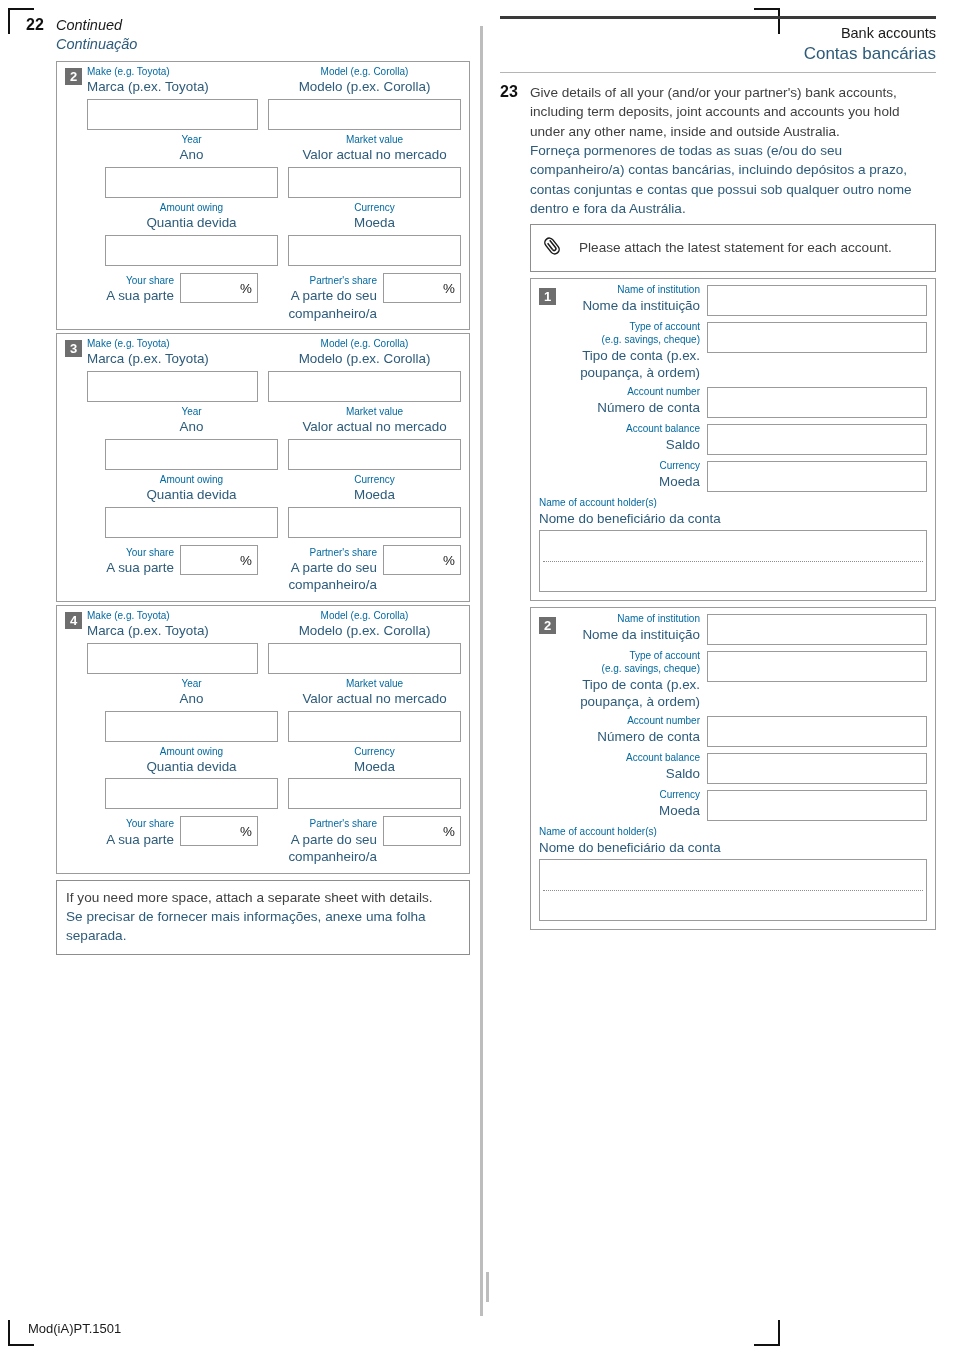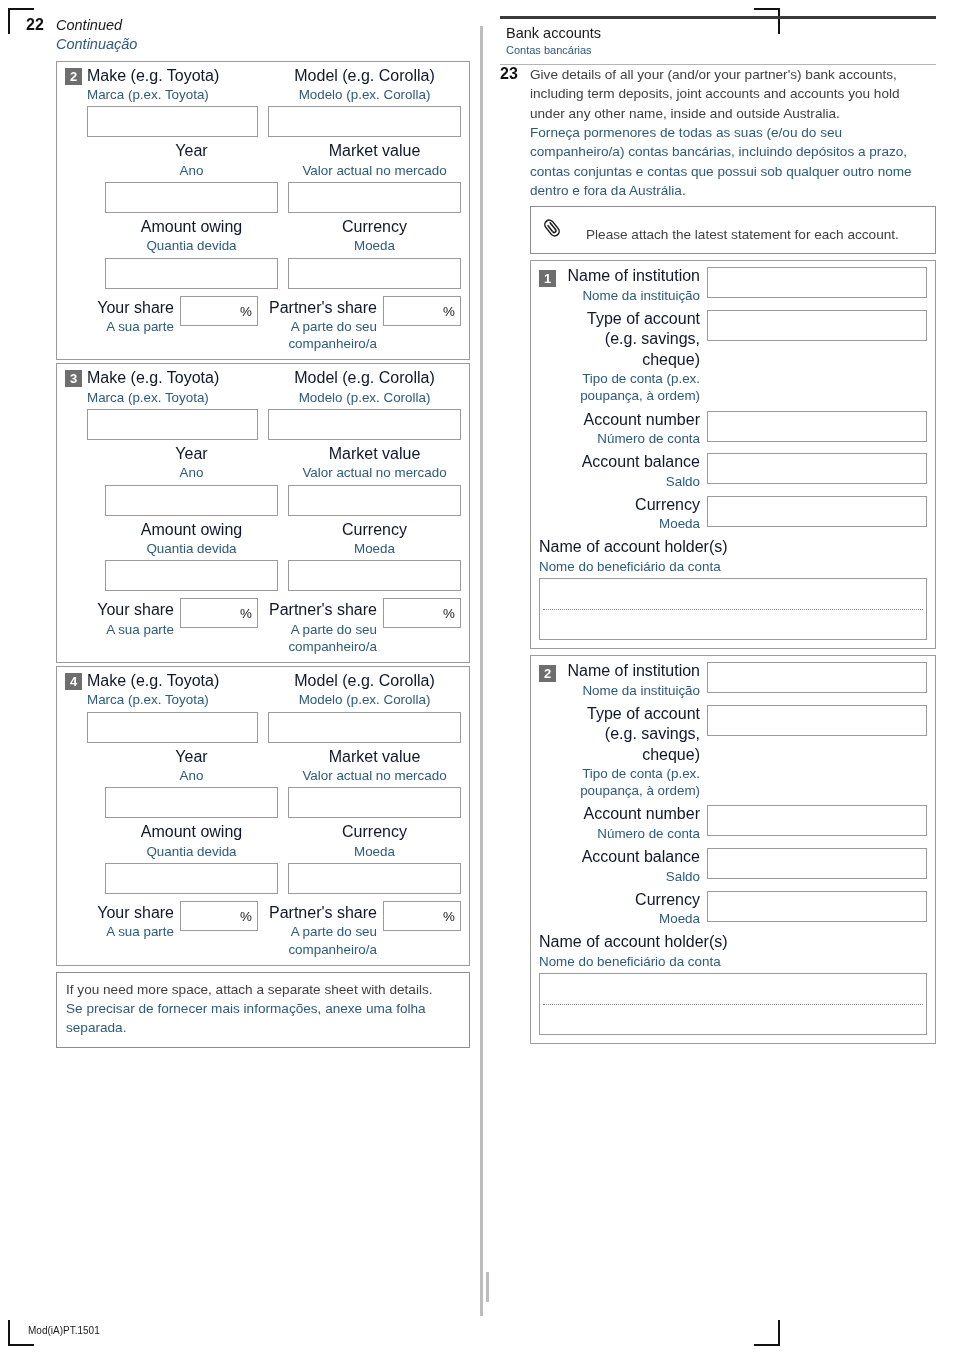--- a/index.html
+++ b/index.html
@@ -29,21 +29,21 @@
 
   
   .qnum {
     font-size: 16px; font-weight: bold; color: #111;
     width: 30px; flex: 0 0 30px;
   }
   .q-row { display: flex; align-items: flex-start; }
   .hdr-rule-top { border-top: 3px solid #3a3a3a; width: 100%; }
   .hdr-rule-bot { border-top: 1px solid #b5b5b5; width: 100%; margin-top: 2px; }
   .sect-title-en { font-size: 14.5px; color: #1a1a1a; line-height: 1.34; }
-  .sect-title-pt { font-size: 11px; color: #2d5b7a; line-height: 1.34; }
+  .sect-title-pt { font-size: 17px; color: #2d5b7a; line-height: 1.34; }
 
   .cont-en { font-size: 14.5px; font-style: italic; color: #1a1a1a; line-height: 1.3; }
   .cont-pt { font-size: 14.5px; font-style: italic; color: #2d5b7a; line-height: 1.3; }
 
   .body-en { font-size: 13.6px; color: #404040; line-height: 1.42; }
   .body-pt { font-size: 13.6px; color: #2d5b7a; line-height: 1.42; }
 
   
   .badge {
     display: inline-block; width: 17px; height: 17px;
@@ -54,21 +54,21 @@
 
   
   .vblock {
     border: 1px solid #9b9b9b;
     padding: 4px 8px 7px 8px;
     margin-bottom: 3px;
     background: #fff;
   }
   .v-grid { display: flex; gap: 10px; margin-left: 40px; }
   .v-cell { flex: 1 1 0; min-width: 0; text-align: center; }
-  .lbl-en { font-size: 16px; color: #0f172a; line-height: 1.28; white-space: nowrap; }
+  .lbl-en { font-size: 10px; color: #0369a1; line-height: 1.28; white-space: nowrap; }
   .lbl-pt { font-size: 13.4px; color: #2d5b7a; line-height: 1.28; white-space: nowrap; }
   .field {
     border: 1px solid #9b9b9b; height: 31px; margin-top: 3px; background: #fff;
   }
   .v-row { margin-top: 4px; }
   .v-row-first { display: flex; gap: 10px; }
   .first-left { flex: 1 1 0; display: flex; }
   .first-left .badge { margin-right: 5px; margin-top: 2px; flex: 0 0 17px; }
 
   
@@ -81,21 +81,21 @@
   }
   .pct-box span {
     position: absolute; right: 5px; top: 50%; transform: translateY(-50%);
     font-size: 13.4px; color: #1a1a1a;
   }
 
   
   .notebox {
     border: 1px solid #8d8d8d; padding: 7px 9px 9px 9px; margin-top: 6px;
   }
-  .notebox.clip { display: flex; gap: 20px; align-items: flex-end; }
+  .notebox.clip { display: flex; gap: 13px; align-items: center; }
   .clip-icon { flex: 0 0 26px; padding-top: 2px; }
 
   
   .bblock {
     border: 1px solid #9b9b9b; padding: 5px 8px 8px 8px; margin-top: 6px;
   }
   .b-row { display: flex; align-items: flex-start; margin-bottom: 5px; }
   .b-badge-col { flex: 0 0 17px; padding-top: 3px; }
   .b-lbls { flex: 1 1 auto; text-align: right; padding-right: 7px; }
   .b-field { flex: 0 0 220px; border: 1px solid #9b9b9b; height: 31px; margin-top: 1px; }
@@ -105,21 +105,21 @@
     border: 1px solid #9b9b9b; height: 62px; margin-top: 3px; position: relative;
   }
   .holder-box::after {
     content: ""; position: absolute; left: 3px; right: 3px; top: 50%;
     border-top: 1px dotted #8d8d8d;
   }
 
   
   .footer-code {
     position: absolute; left: 28px; bottom: 18px;
-    font-size: 10px; color: #1a1a1a;
+    font-size: 13px; color: #1a1a1a;
   }
   .footer-page {
     position: absolute; left: 0; right: 0; bottom: 14px;
     text-align: center; font-size: 17px; font-weight: bold; color: #111;
   }
   .footer-tick {
     position: absolute; left: 486px; bottom: 52px; width: 3px; height: 30px;
     background: #bdbdbd;
   }
 </style>
@@ -340,27 +340,27 @@
         <div class="body-en">If you need more space, attach a separate sheet with details.</div>
         <div class="body-pt">Se precisar de fornecer mais informações, anexe uma folha separada.</div>
       </div>
 
     </div>
   </div>
 
   <div class="col-right">
 
     <div class="hdr-rule-top"></div>
-    <div style="padding:5px 0 4px 6px;">
+    <div style="padding:5px 0 4px 6px;text-align:right;">
       <div class="sect-title-en">Bank accounts</div>
       <div class="sect-title-pt">Contas bancárias</div>
     </div>
     <div class="hdr-rule-bot"></div>
 
-    <div class="q-row" style="">
+    <div class="q-row" style="margin-top:10px;">
       <div class="qnum">23</div>
       <div style="flex:1 1 auto;">
         <div class="body-en">Give details of all your (and/or your partner's) bank accounts, including term deposits, joint accounts and accounts you hold under any other name, inside and outside Australia.</div>
         <div class="body-pt">Forneça pormenores de todas as suas (e/ou do seu companheiro/a) contas bancárias, incluindo depósitos a prazo, contas conjuntas e contas que possui sob qualquer outro nome dentro e fora da Austrália.</div>
       </div>
     </div>
 
     <div style="margin-left:30px;">
 
       <div class="notebox clip">

